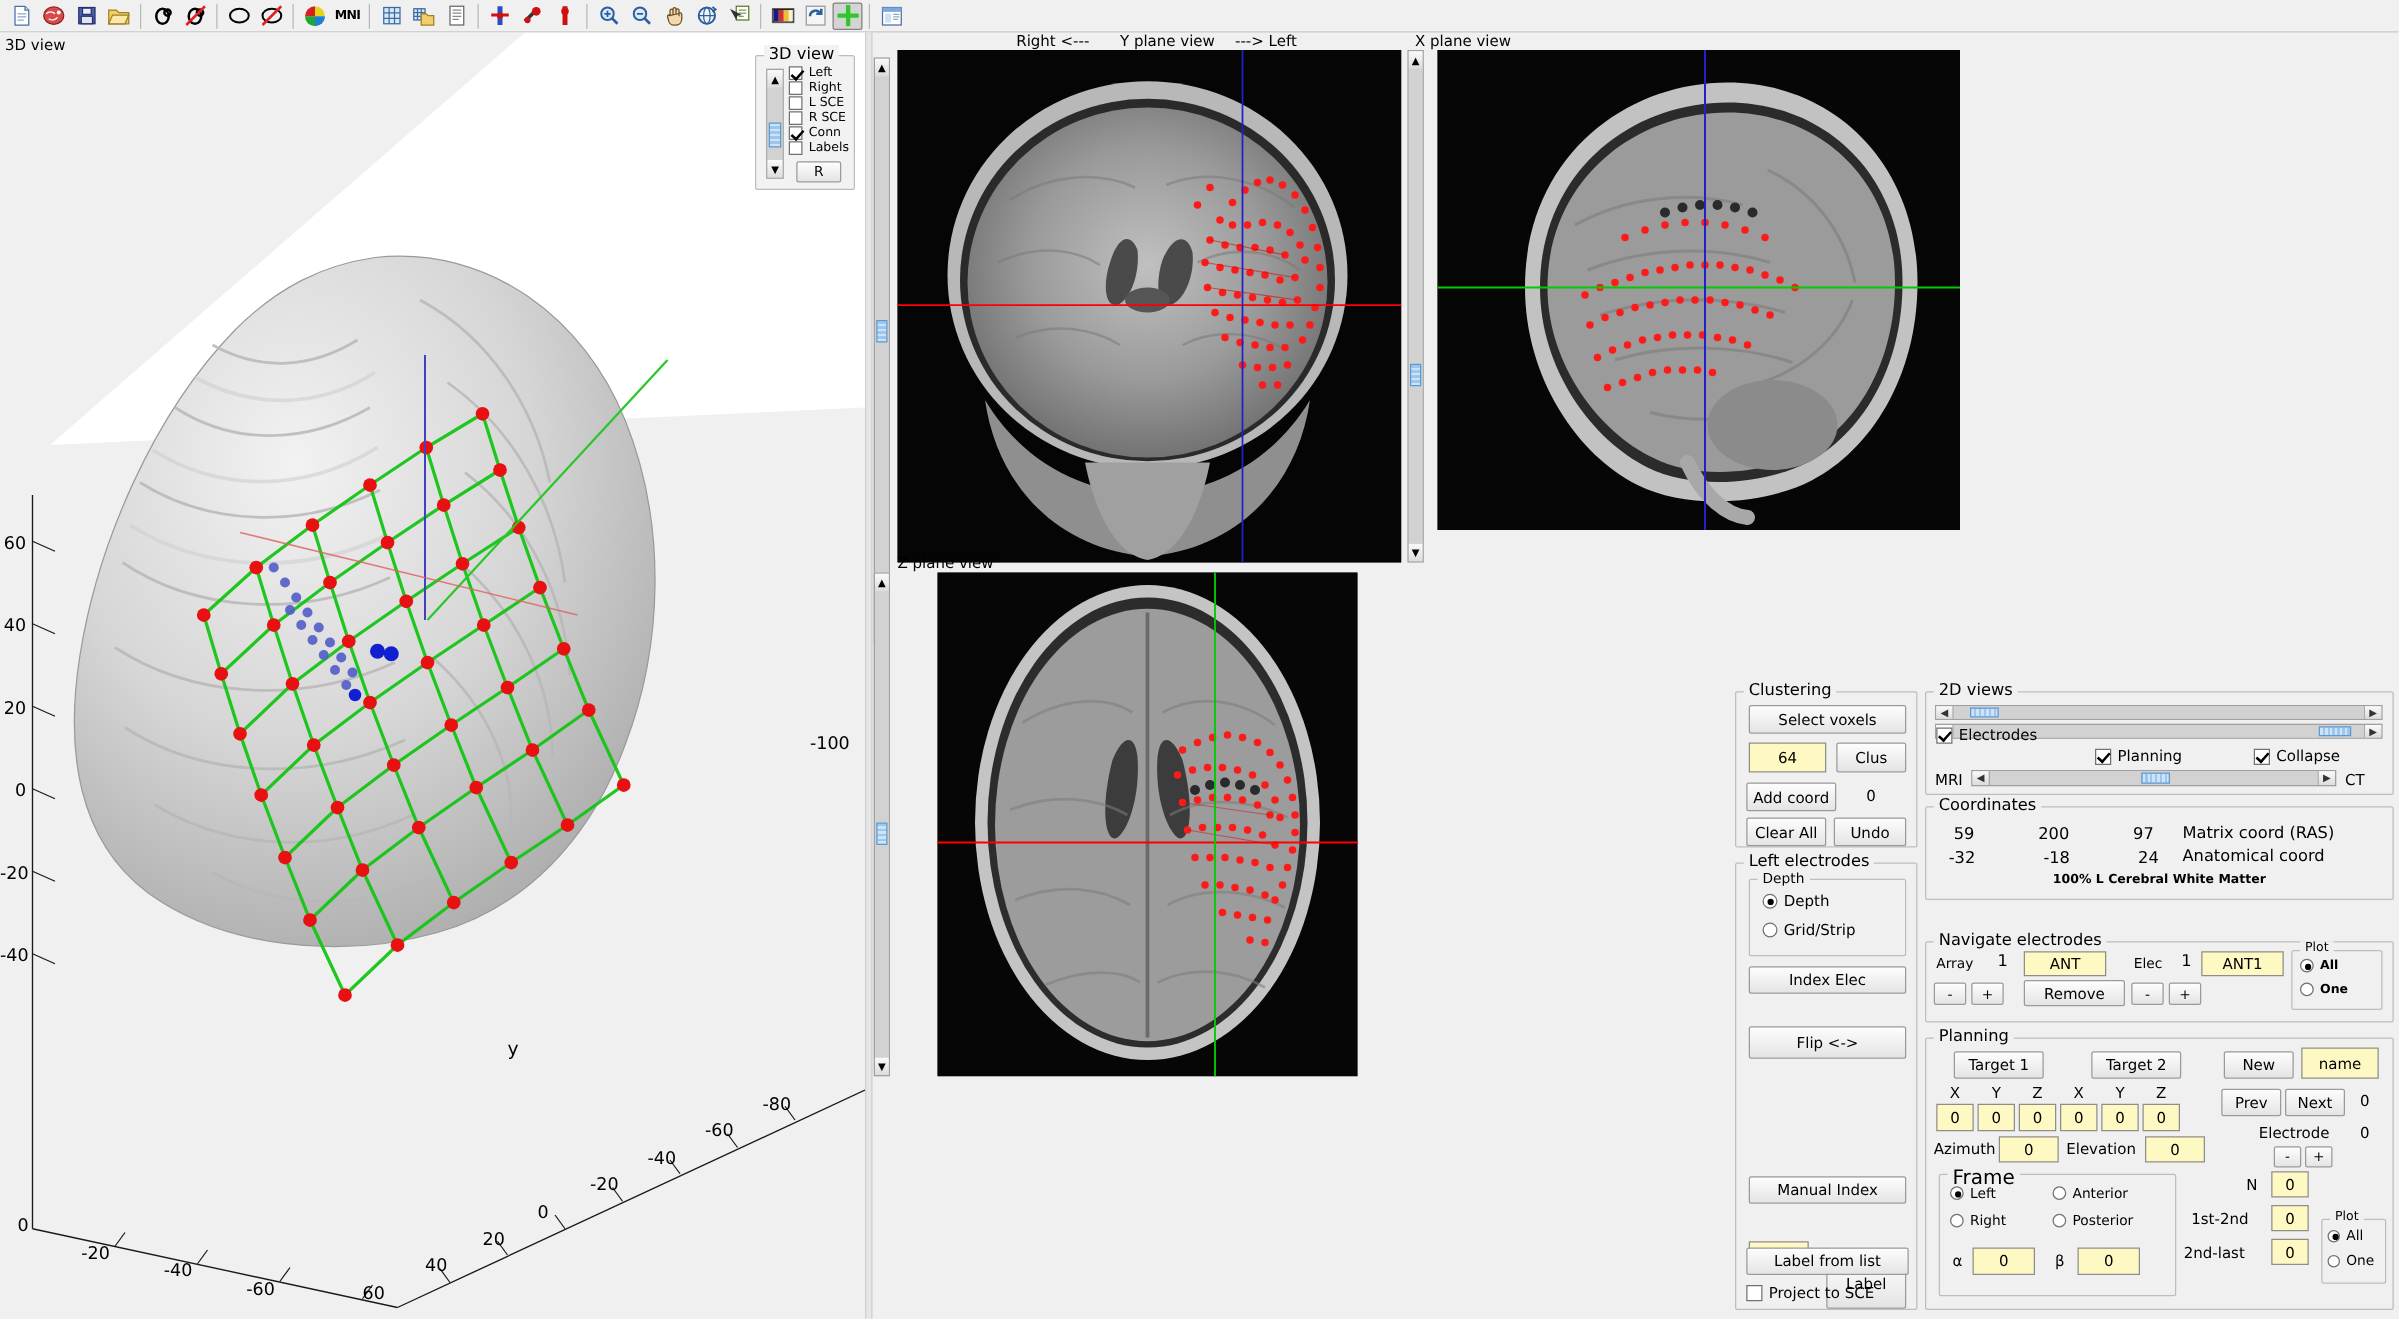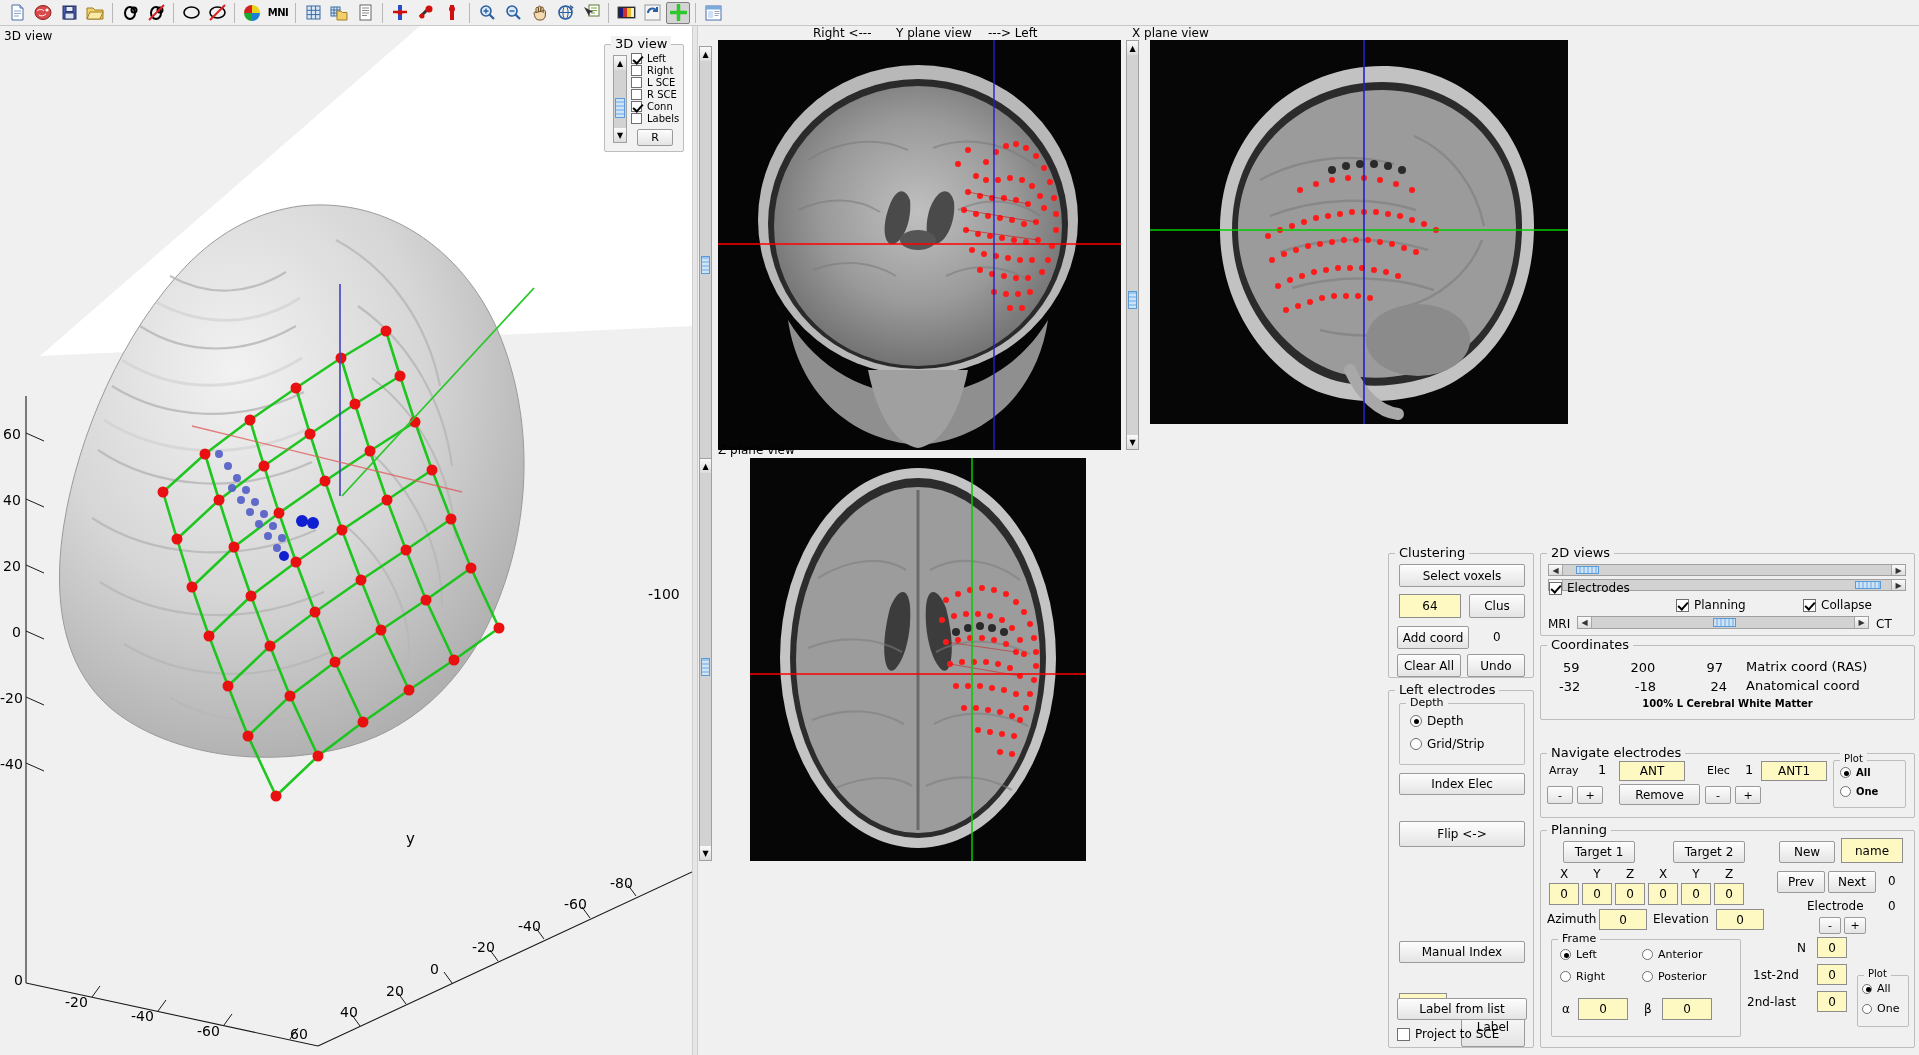--- a/index.html
+++ b/index.html
@@ -1007,21 +1007,21 @@
       <div class="mfield" style="width:30px; height:22px;">0</div>
       <div class="mfield" style="width:30px; height:22px;">0</div>
     </div>
 
     <div style="position:absolute; left:6px; top:81px; font-size:12px;">Azimuth</div>
     <div class="mfield" style="position:absolute; left:58px; top:78px; width:48px; height:21px;">0</div>
     <div style="position:absolute; left:112px; top:81px; font-size:12px;">Elevation</div>
     <div class="mfield" style="position:absolute; left:175px; top:78px; width:48px; height:21px;">0</div>
 
     <div class="grp small" style="left:10px; top:108px; width:190px; height:98px;">
-      <span class="grp-title" style="font-size:11px;text-align:center;">Frame</span>
+      <span class="grp-title" style="font-size:16px;text-align:center;">Frame</span>
       <label class="rad" style="position:absolute; left:8px; top:8px; font-size:11px;">
         <span class="radbox on" style="width:11px;height:11px;"></span>
         <span>Left</span>
       </label>
       <label class="rad" style="position:absolute; left:8px; top:30px; font-size:11px;">
         <span class="radbox" style="width:11px;height:11px;"></span>
         <span>Right</span>
       </label>
       <label class="rad" style="position:absolute; left:90px; top:8px; font-size:11px;">
         <span class="radbox" style="width:11px;height:11px;"></span>

